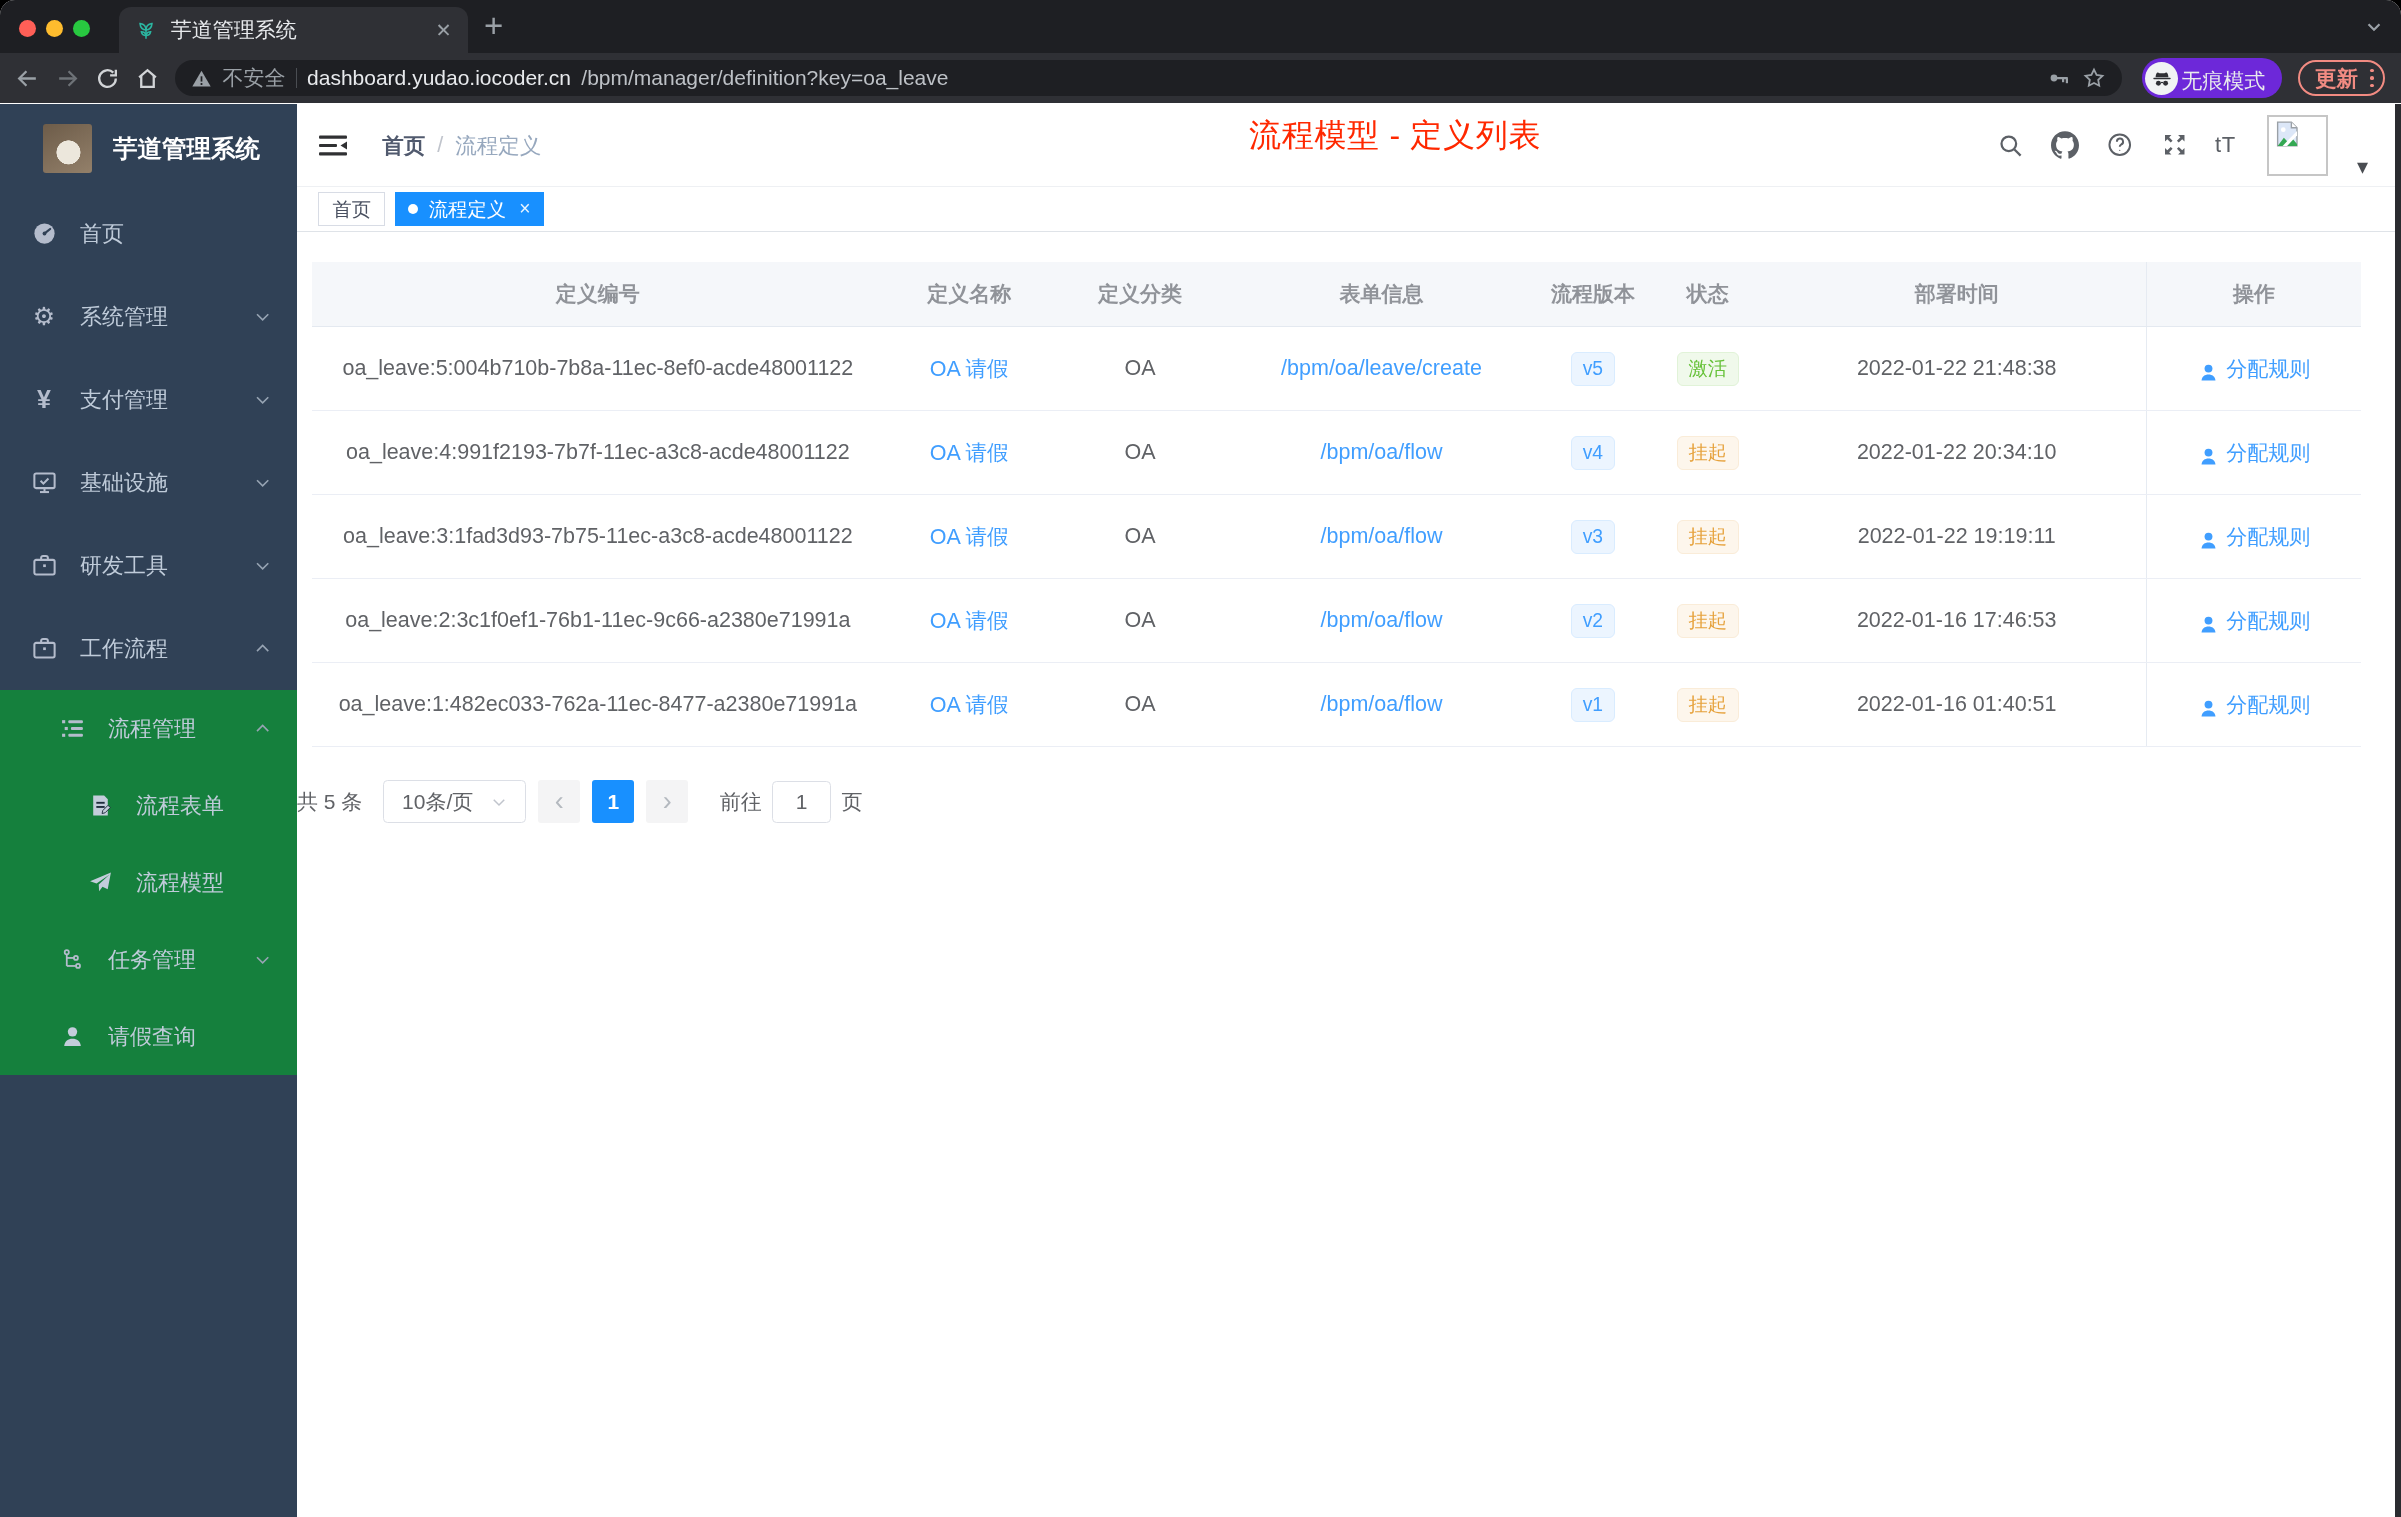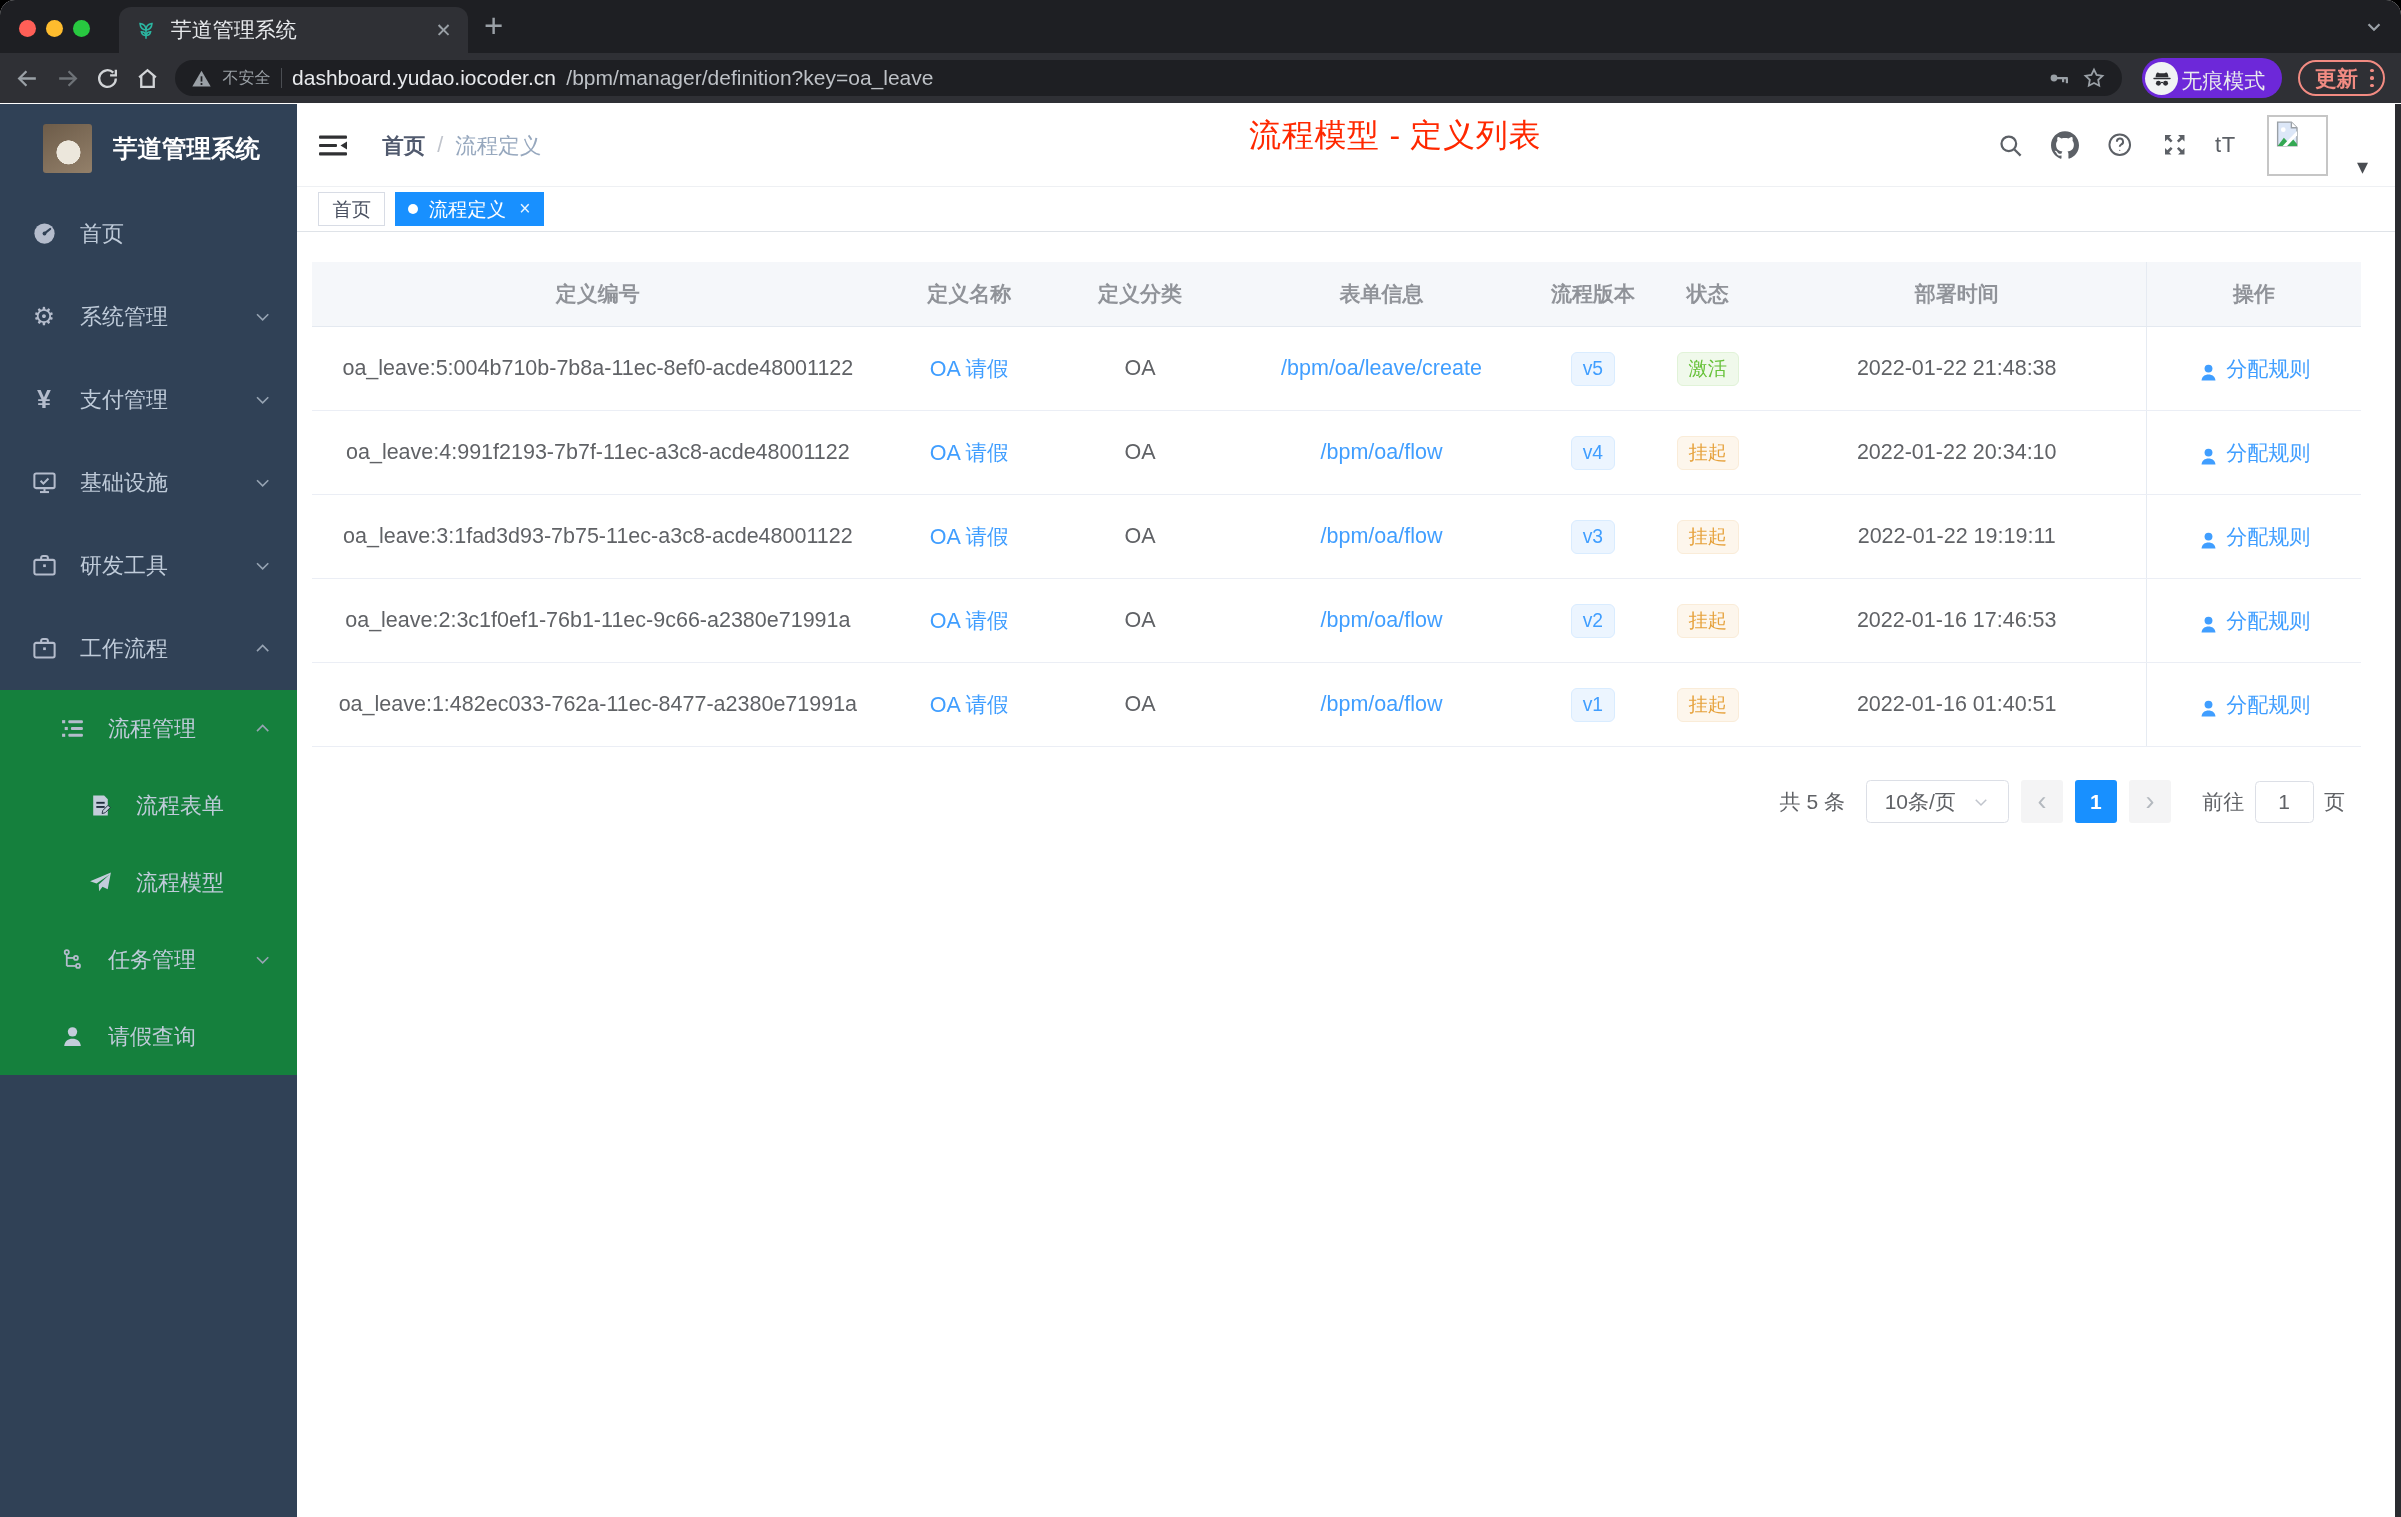--- a/index.html
+++ b/index.html
@@ -18,21 +18,21 @@
   .tab-close{color:#9aa0a6;font-size:19.3px}
   .newtab{position:absolute;left:484px;top:9px;color:#9aa0a6;font-size:33px;font-weight:300;line-height:1}
   .tabs-chevron{position:absolute;right:16.3px;top:16.3px;color:#9aa0a6}
 
   .toolbar{position:absolute;left:0;top:53px;right:0;height:50px;background:#2f3035;
     display:flex;align-items:center;padding:0 10.4px;gap:6px}
   .nav-ic{width:34px;height:34px;display:flex;align-items:center;justify-content:center;color:#9aa0a6}
   .nav-ic.dim{color:#6e7277}.nav-ic.bright{color:#d2d4d7}
   .urlpill{flex:1;height:36px;background:#1e1f23;border-radius:18px;display:flex;align-items:center;
     padding:0 16.3px;gap:10.4px;margin:0 4.5px}
-  .sec-label{color:#9aa0a6;font-size:16px}
+  .sec-label{color:#9aa0a6;font-size:21px}
   .url-divider{width:0.7px;height:19.3px;background:#4a4d52}
   .url-domain{color:#e8eaed;font-size:21px}
   .url-path{color:#bdc1c6;font-size:21px}
   .pill-spacer{flex:1}
   .incog{height:40px;background:#6d28d9;border-radius:20px;display:flex;align-items:flex-end;gap:3px;
     padding:3px 16.3px 3px 3.7px;margin-left:9px}
   .incog-circle{width:33px;height:33px;background:#f1f3f4;border-radius:50%;display:flex;align-items:center;justify-content:center}
   .incog-label{color:#e8eaed;font-size:21px}
   .update{height:36px;border:2.2px solid #f28b82;border-radius:19.3px;display:flex;align-items:center;gap:12px;
     padding:0 9px 0 15px;margin:0 6px 0 10.4px}
@@ -87,21 +87,21 @@
   .c-ver{width:111px}.c-status{width:119px}.c-time{width:379px}
   .c-act{width:215px;border-left:0.7px solid #e6ebf2;align-self:stretch;display:flex;align-items:center;justify-content:center}
   .link{color:#409eff}
   .badge{height:34px;display:inline-flex;align-items:center;padding:0 11px;border-radius:6px;font-size:19.3px;border:0.7px solid}
   .badge.ver{background:#ecf5ff;border-color:#d9ecff;color:#409eff}
   .badge.success{background:#f0f9eb;border-color:#e1f3d8;color:#67c23a}
   .badge.warning{background:#fdf6ec;border-color:#faecd8;color:#e6a23c}
   .act-link{display:flex;align-items:flex-end;gap:7.4px;color:#409eff;font-size:21px}
 
   
-  .pager{margin-top:33px;display:flex;align-items:center;justify-content:flex-end;padding-right:56px;gap:12px;font-size:21px;color:#606266}
+  .pager{margin-top:33px;display:flex;align-items:center;padding-right:40px;gap:12px;font-size:21px;color:#606266}
   .pg-total{margin-right:9px;color:#606266}
   .pg-select{width:143px;height:43px;border:0.7px solid #dcdfe6;border-radius:4.5px;display:flex;align-items:center;justify-content:center;gap:16.3px;color:#606266}
   .pg-select .chev{color:#c0c4cc}
   .pg-btn{width:42px;height:43px;background:#f4f4f5;border-radius:3px;display:flex;align-items:center;justify-content:center;color:#b4b9bf;font-size:27px;line-height:1}
   .pg-page{width:42px;height:43px;background:#1890ff;border-radius:3px;display:flex;align-items:center;justify-content:center;color:#fff;font-size:21px;font-weight:600}
   .pg-goto{display:flex;align-items:center;gap:10.4px;margin-left:19.3px}
   .pg-input{width:59px;height:42px;border:0.7px solid #dcdfe6;border-radius:4.5px;text-align:center;font-size:21px;color:#606266;font-family:inherit}
 
   .scroll-strip{position:absolute;right:0;top:104px;width:6px;bottom:0;background:#2b2c30}
 </style>

